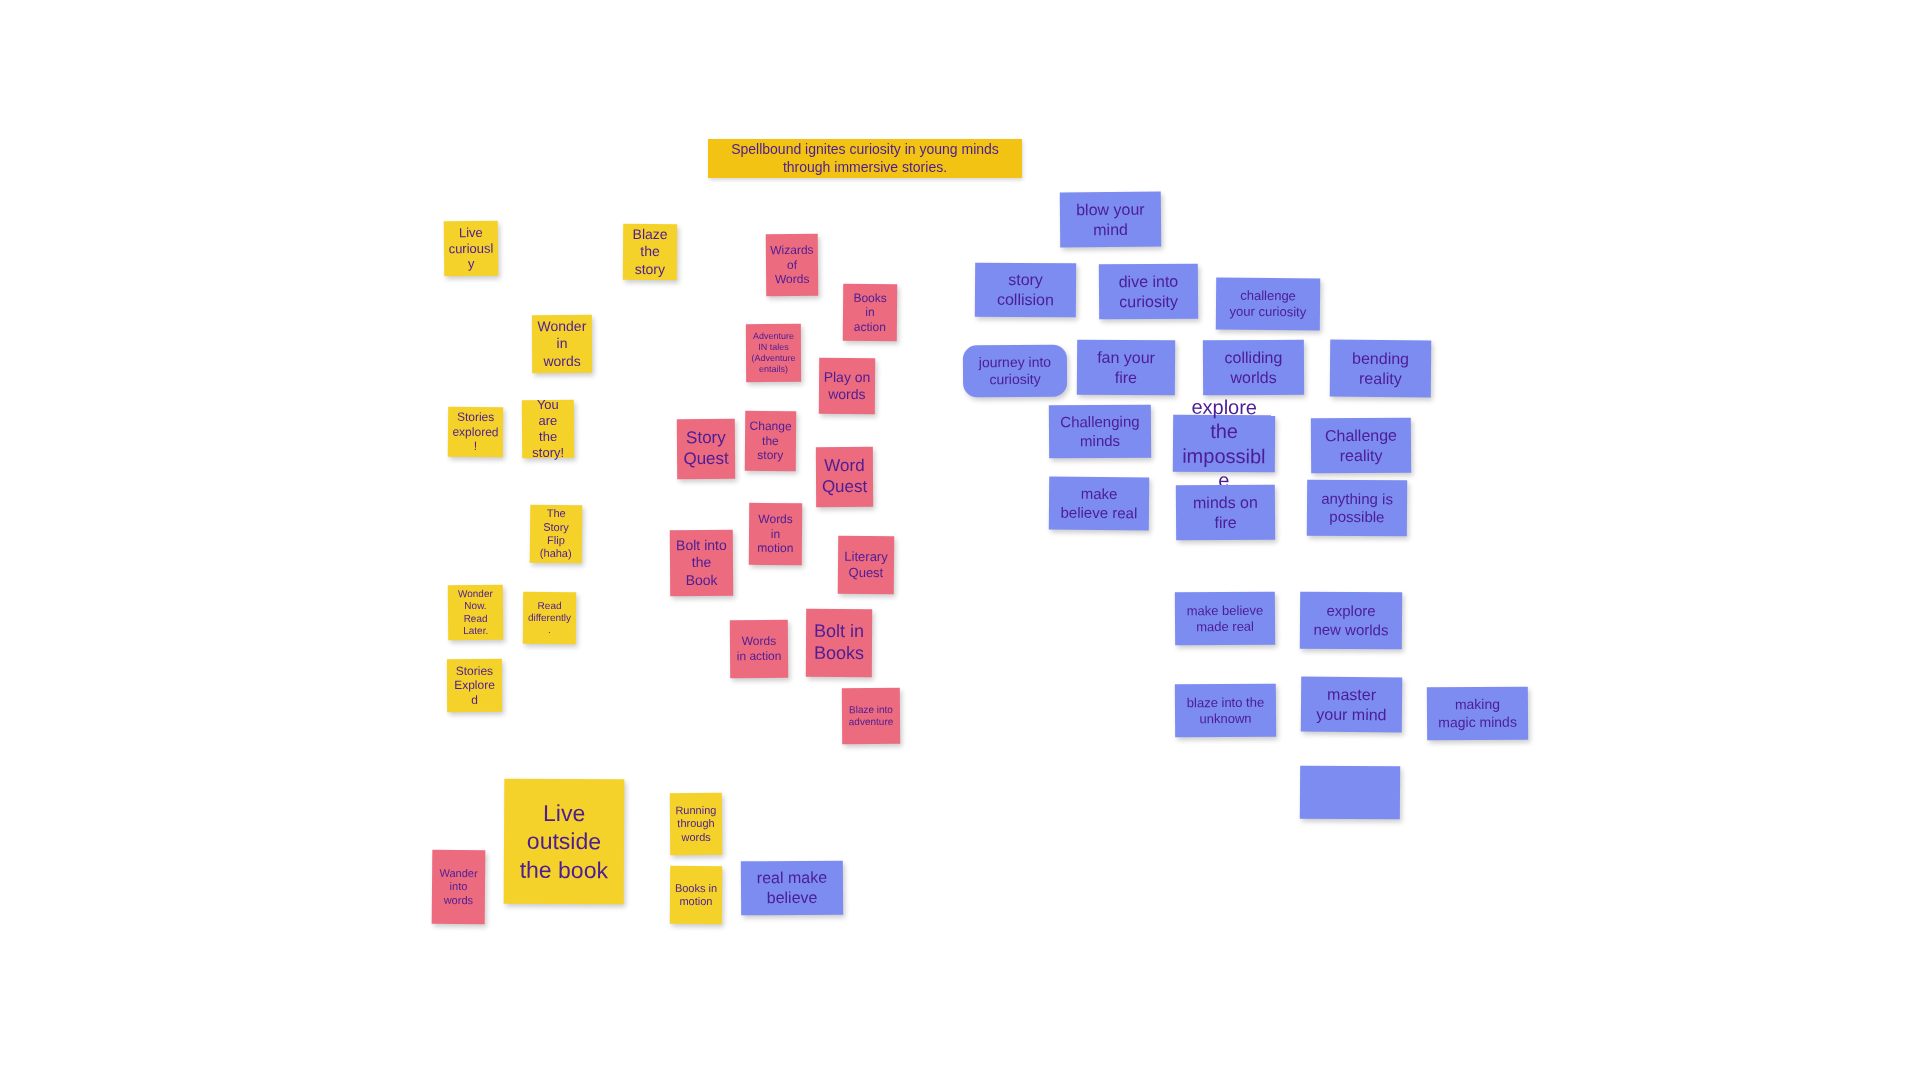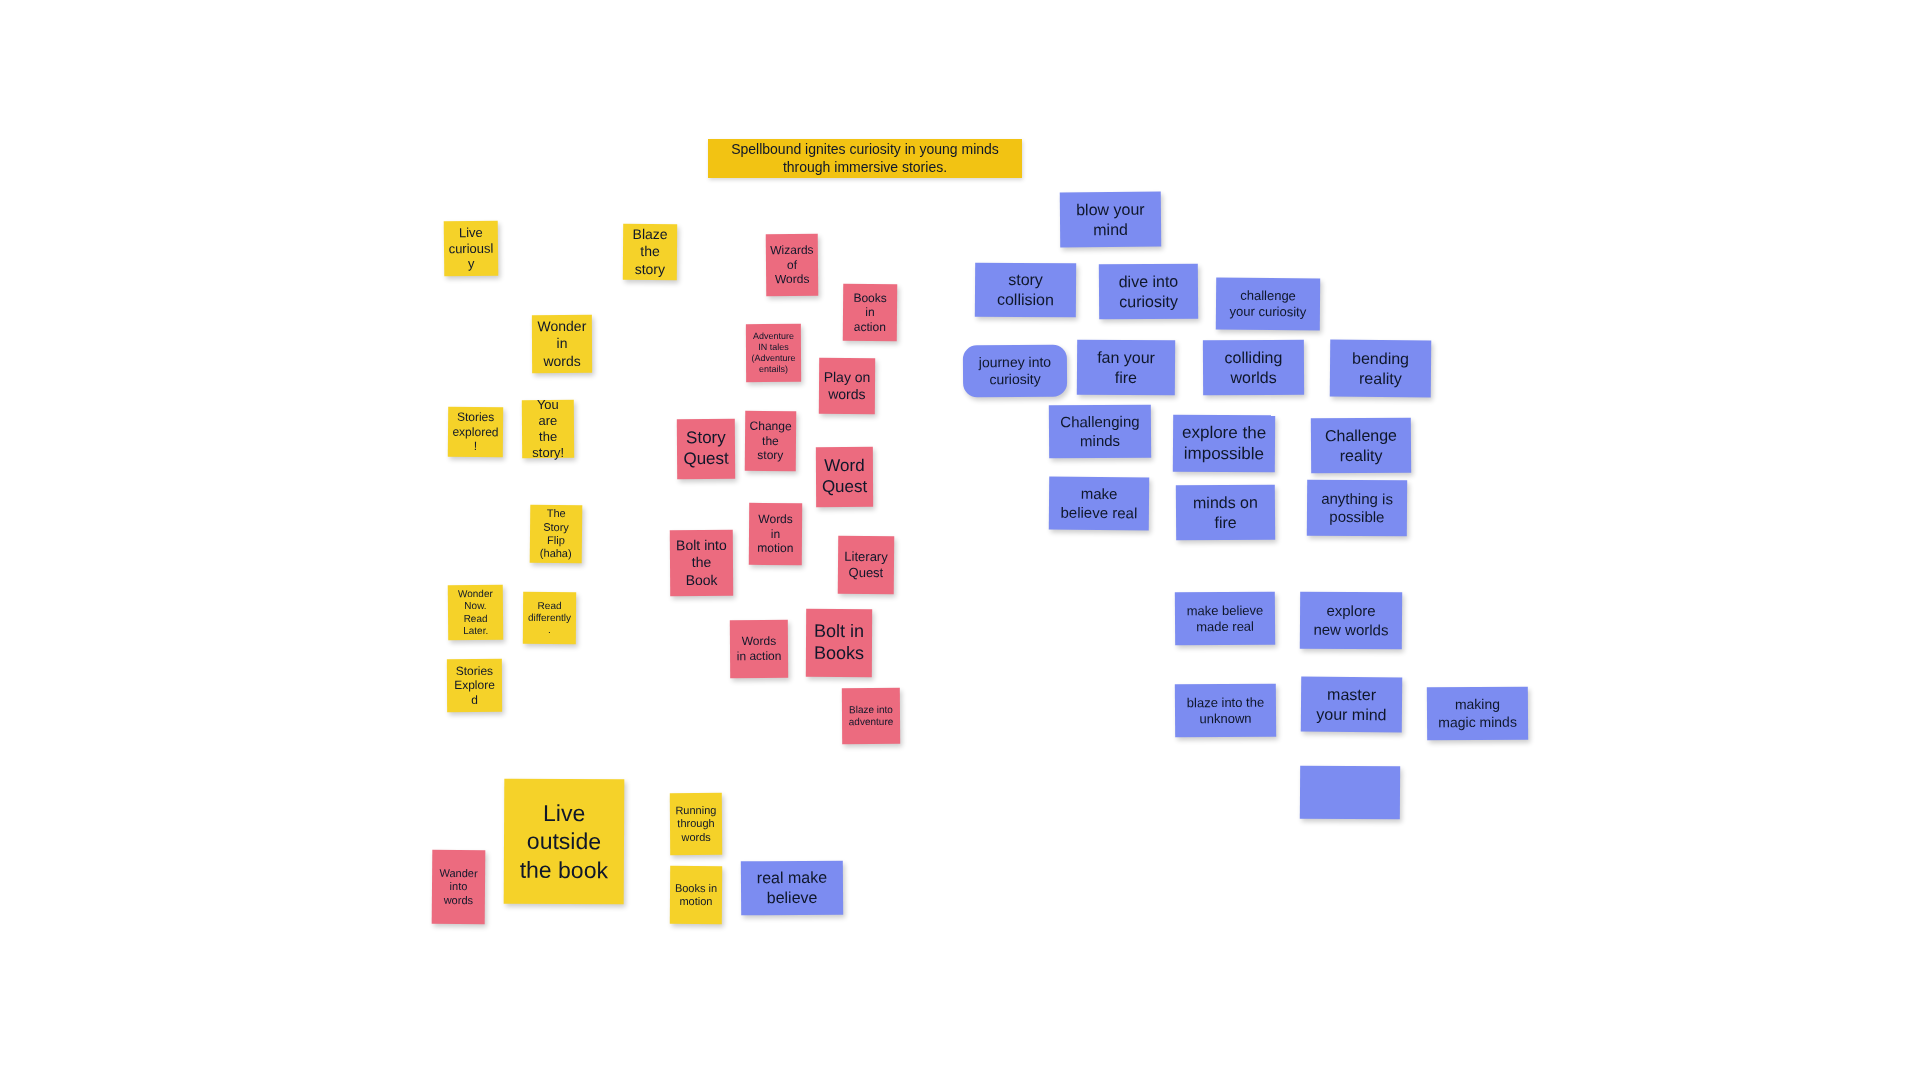--- a/index.html
+++ b/index.html
@@ -23,21 +23,21 @@
     height: 1080px;
     background: #ffffff;
   }
   .note {
     position: absolute;
     box-sizing: border-box;
     display: flex;
     align-items: center;
     justify-content: center;
     text-align: center;
-    color: #0f172a;
+    color: #4c1d95;
     line-height: 1.22;
     padding: 3px 4px;
     white-space: pre-line;
     word-break: break-word;
     box-shadow: 2px 3px 5px rgba(0,0,0,0.20);
     user-select: none;
   }
   .note.yellow  { background: #F5D229; }
   .note.pink    { background: #EC6B7F; }
   .note.blue    { background: #7C8CF1; }
@@ -124,21 +124,21 @@
     <div class="note blue" style="left: 963px; top: 345px; width: 104px; height: 52px; font-size: 14px; transform: rotate(-0.4deg); border-radius: 14px;">journey into
 curiosity</div>
     <div class="note blue" style="left: 1077px; top: 340px; width: 98px; height: 55px; font-size: 16px; transform: rotate(0.4deg);">fan your
 fire</div>
     <div class="note blue" style="left: 1203px; top: 340px; width: 101px; height: 55px; font-size: 16px; transform: rotate(-0.3deg);">colliding
 worlds</div>
     <div class="note blue" style="left: 1330px; top: 340px; width: 101px; height: 57px; font-size: 16px; transform: rotate(0.5deg);">bending
 reality</div>
     <div class="note blue" style="left: 1049px; top: 405px; width: 102px; height: 53px; font-size: 15px; transform: rotate(-0.4deg); text-align: center;">Challenging
 minds</div>
-    <div class="note blue" style="left: 1173px; top: 415px; width: 102px; height: 57px; font-size: 17px; transform: rotate(0.4deg);">explore the
+    <div class="note blue" style="left: 1173px; top: 415px; width: 102px; height: 57px; font-size: 20px; transform: rotate(0.4deg);">explore the
 impossible</div>
     <div class="note blue" style="left: 1311px; top: 418px; width: 100px; height: 55px; font-size: 16px; transform: rotate(-0.4deg);">Challenge
 reality</div>
     <div class="note blue" style="left: 1049px; top: 477px; width: 100px; height: 53px; font-size: 15px; transform: rotate(0.5deg);">make
 believe real</div>
     <div class="note blue" style="left: 1176px; top: 485px; width: 99px; height: 55px; font-size: 16px; transform: rotate(-0.4deg);">minds on
 fire</div>
     <div class="note blue" style="left: 1307px; top: 480px; width: 100px; height: 56px; font-size: 15px; transform: rotate(0.4deg);">anything is
 possible</div>
     <div class="note blue" style="left: 1175px; top: 592px; width: 100px; height: 53px; font-size: 13px; transform: rotate(-0.4deg);">make believe

